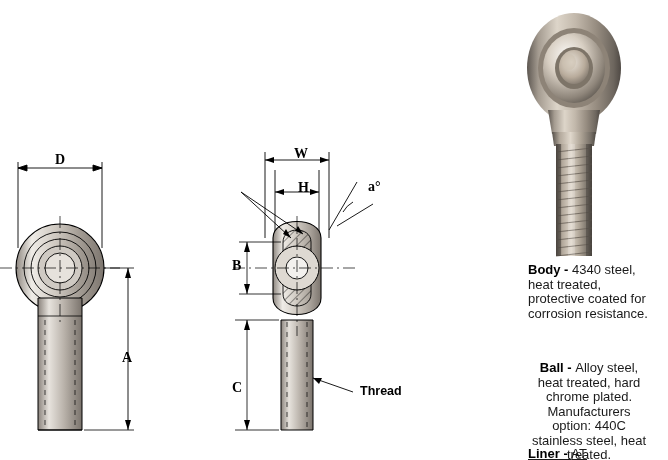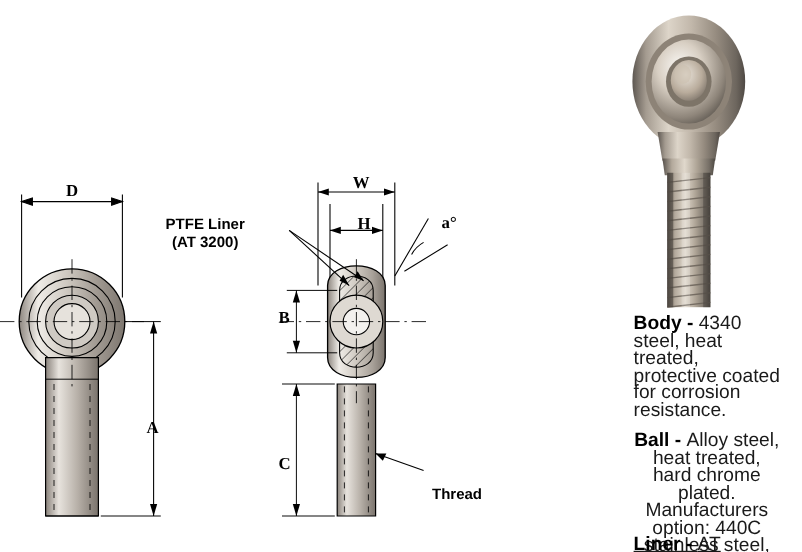--- a/index.html
+++ b/index.html
@@ -28,21 +28,21 @@
   }
   .callout {
     font-size: 12.5px;
     font-weight: bold;
     font-family: "Liberation Sans", sans-serif;
     line-height: 15px;
     text-align: center;
     white-space: nowrap;
   }
   .spec {
-    font-size: 16px;
+    font-size: 13px;
     line-height: 14.5px;
     color: #1a1a1a;
     width: 122px;
   }
   .spec b {
     font-weight: bold;
     color: #000;
   }
   svg { display: block; }
   .photo-wrap {
@@ -206,26 +206,22 @@
     </g>
     <path d="M88 248 L97 248 L94 254 Z" fill="#000"></path>
   </svg>
 
   <span class="abs dim-letter" style="left:294px; top:146px;">W</span>
   <span class="abs dim-letter" style="left:298px; top:180px;">H</span>
   <span class="abs dim-letter" style="left:232px; top:258px;">B</span>
   <span class="abs dim-letter" style="left:232px; top:380px;">C</span>
   <span class="abs dim-letter" style="left:368px; top:179px;">a°</span>
 
-  <div class="abs callout" style="left:138px; top:180px;">
-    <div>PTFE Liner</div>
-    <div>(AT 3200)</div>
-  </div>
-
-  <div class="abs callout" style="left:360px; top:405px;text-align:center;">
+
+  <div class="abs callout" style="left:360px; top:384px;text-align:center;">
     <div>Thread</div>
   </div>
 
   <div class="photo-wrap">
     <svg width="130" height="256" viewBox="0 0 130 256">
       <defs>
         <linearGradient id="gHeadP" x1="0" y1="0" x2="1" y2="0">
           <stop offset="0%" stop-color="#5d5751"></stop>
           <stop offset="12%" stop-color="#a49b90"></stop>
           <stop offset="32%" stop-color="#ddd5c9"></stop>

